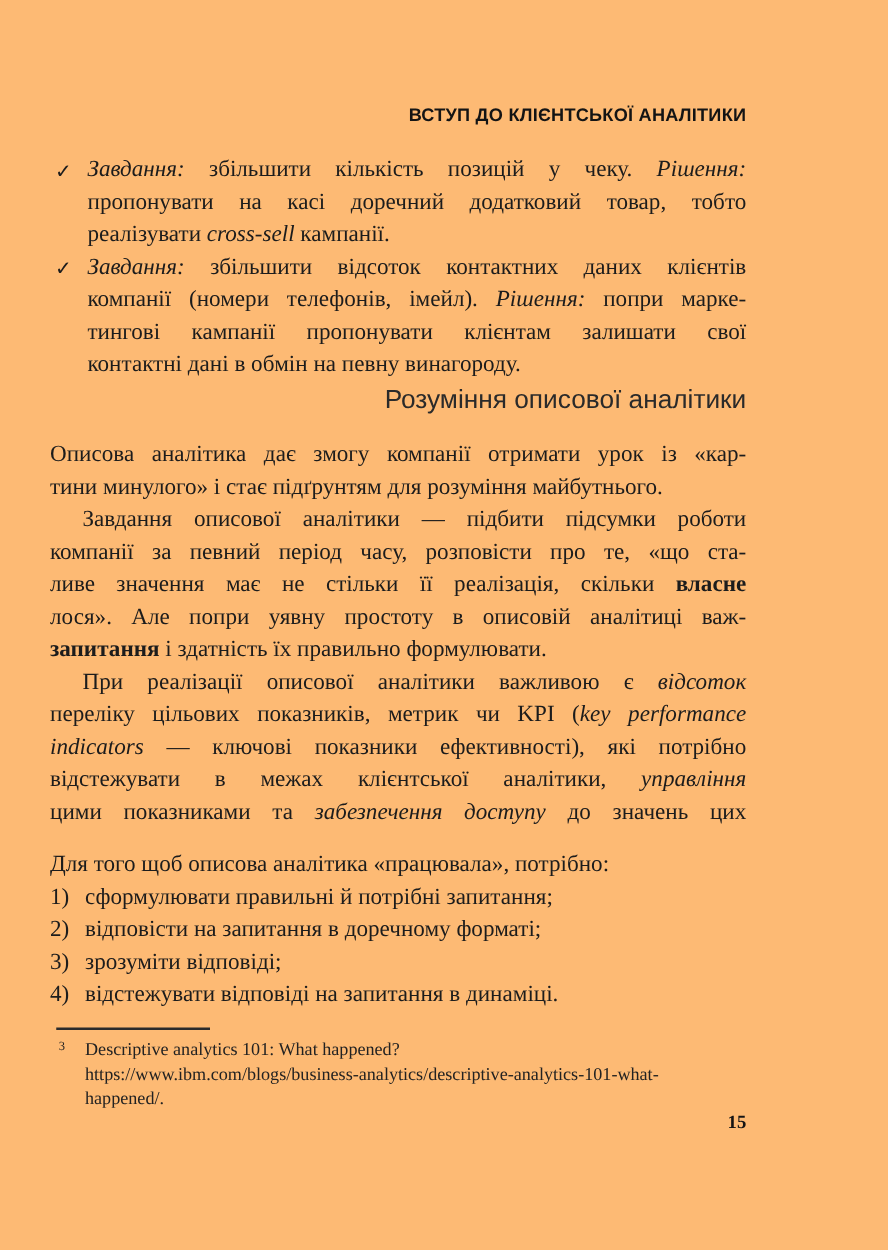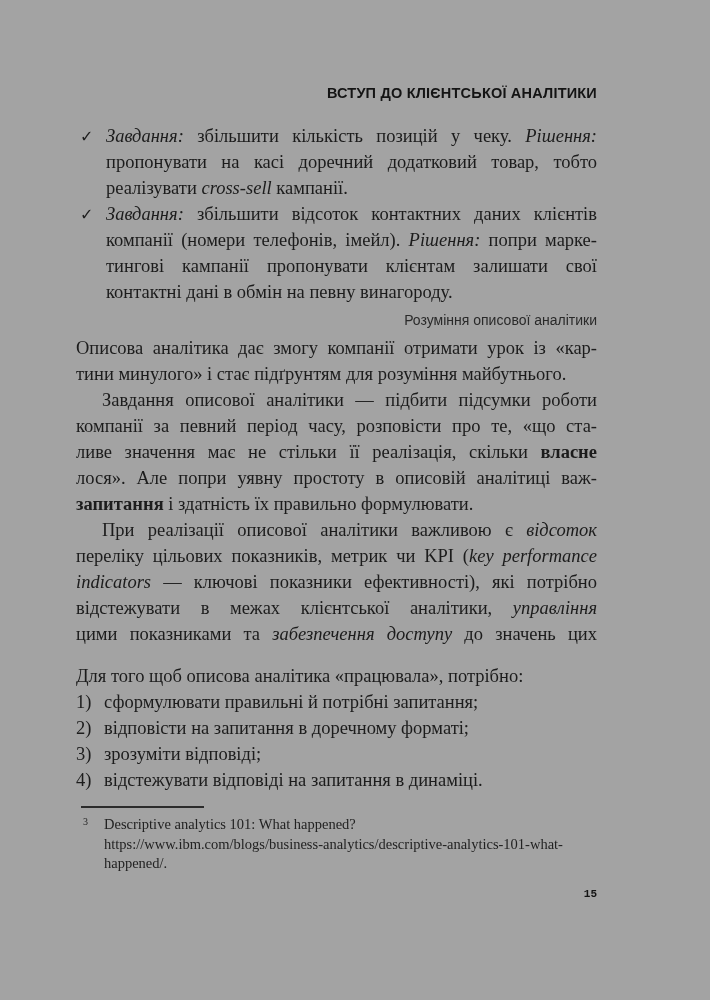--- a/index.html
+++ b/index.html
@@ -4,23 +4,23 @@
 <style>
   html, body {
     margin: 0;
     padding: 0;
     background: #ffffff;
   }
   .page {
     position: relative;
     width: 710px;
     height: 1000px;
-    background: #a3a3a3;
+    background: #fdba74;
     box-sizing: border-box;
-    padding: 86px 113px 0 76px;
+    padding: 86px 113px 0 40px;
     font-family: "Liberation Serif", "DejaVu Serif", serif;
     color: #1c1c1c;
     overflow: hidden;
   }
   .running-head {
     font-family: "Liberation Sans", "DejaVu Sans", sans-serif;
     font-weight: 700;
     font-size: 14.5px;
     line-height: 15px;
     letter-spacing: 0.2px;
@@ -54,25 +54,25 @@
   .bullet > .marker {
     position: absolute;
     left: 4px;
     top: 1px;
     font-family: "DejaVu Sans", sans-serif;
     font-size: 16px;
     color: #1c1c1c;
   }
   .heading-right {
     font-family: "Liberation Sans", "DejaVu Sans", sans-serif;
-    font-size: 14px;
+    font-size: 21px;
     line-height: 26px;
     text-align: right;
     color: #2a2a2a;
-    margin: 2px 0 2px 0;
+    margin: 2px 0 18px 0;
   }
   .para.indent .line:first-child { text-indent: 26px; }
   .gap-before { margin-top: 16px; }
   .numbered {
     position: relative;
     padding-left: 28px;
   }
   .numbered > .marker {
     position: absolute;
     left: 0;
@@ -92,26 +92,25 @@
     color: #222222;
   }
   .footnote .fn-marker {
     position: absolute;
     left: 7px;
     top: -3px;
     font-size: 10px;
   }
   .fn-line { text-align: left; }
   .page-number {
-    font-family: Liberation Mono, monospace;
+    font-family: Liberation Serif, serif;
     font-weight: 700;
-    font-size: 11px;
+    font-size: 15px;
     text-align: right;
     color: #141414;
-    margin-top: 14px;
   }
 </style>
 </head>
 <body>
 
 <div class="page">
 
   <div class="running-head">ВСТУП ДО КЛІЄНТСЬКОЇ АНАЛІТИКИ</div>
 
   <div id="content" class="body-text">

